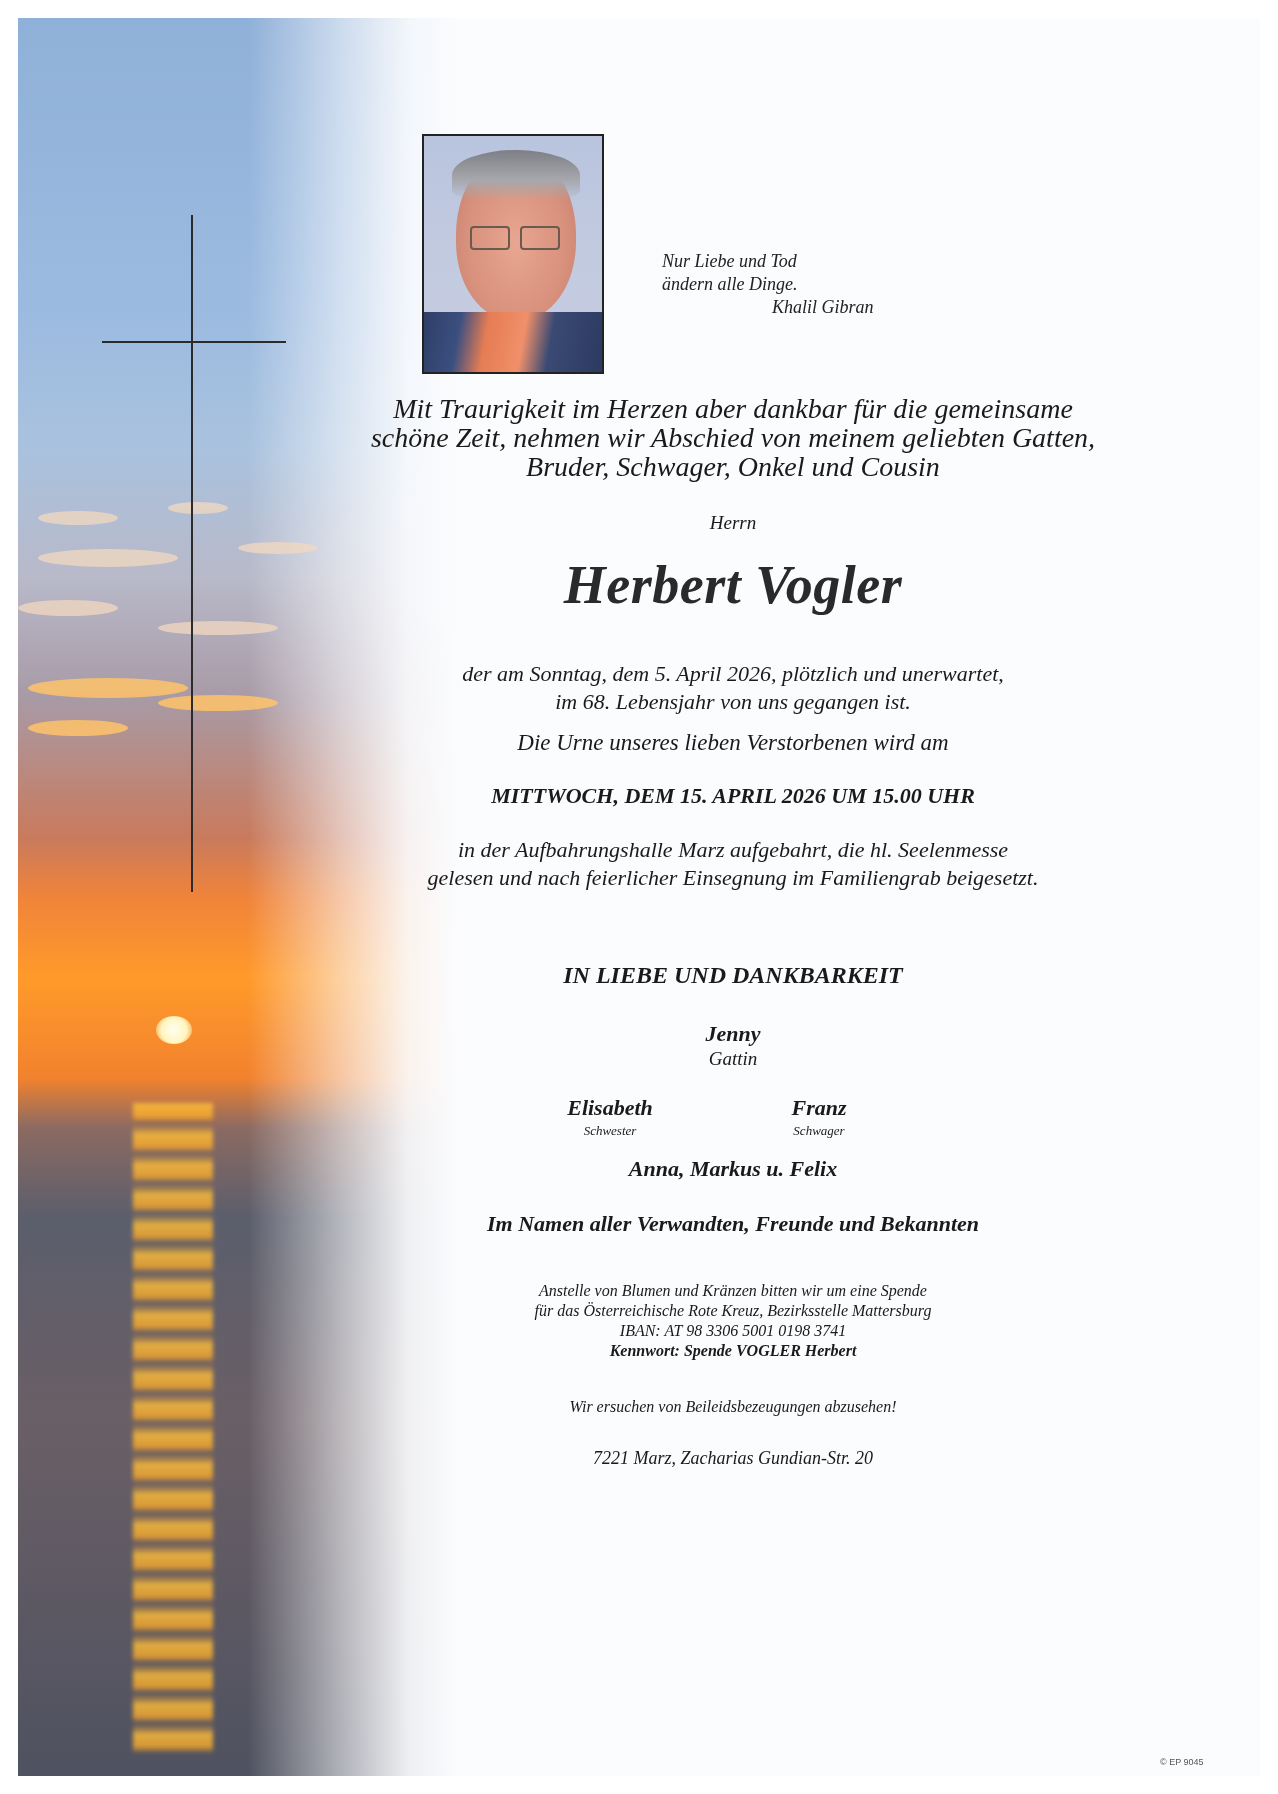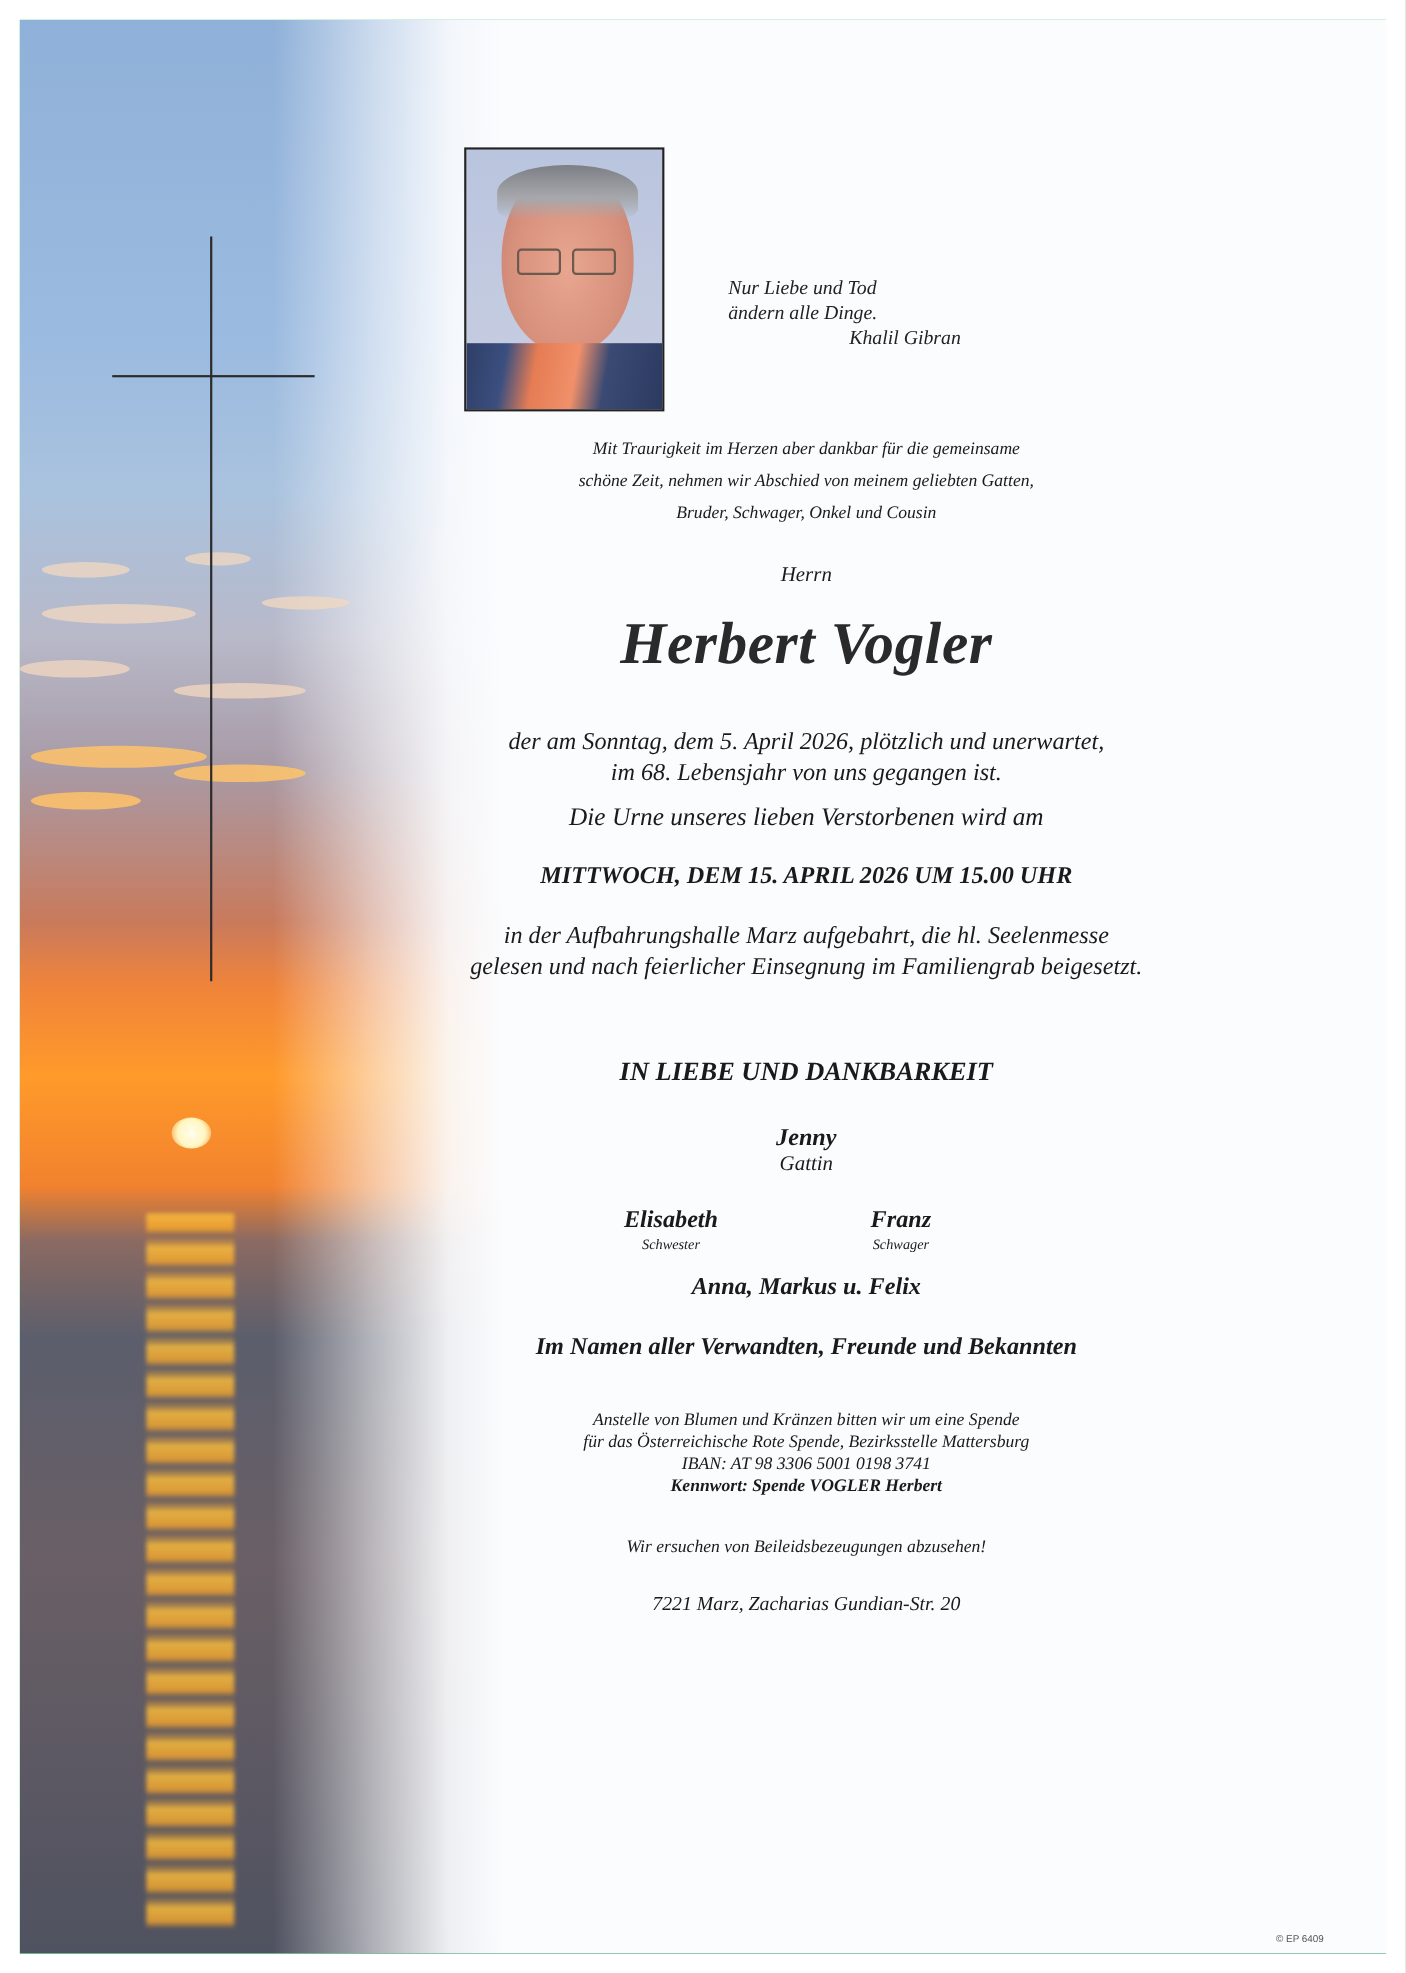--- a/index.html
+++ b/index.html
@@ -34,21 +34,21 @@
                  background:linear-gradient(to bottom, #7d7f86, #a6a8ad 60%, rgba(160,160,165,0)); }
   .photo .glasses { position:absolute; left:46px; top:90px; width:94px; height:26px; }
   .photo .glasses span { position:absolute; top:0; width:40px; height:24px; border:2px solid #6b5a4e; border-radius:4px; box-sizing:border-box; }
   .photo .shirt { position:absolute; left:0; bottom:0; width:100%; height:60px;
                   background:linear-gradient(100deg, #2e3e66 0%, #3b4f80 20%, #e57c54 35%, #f0906a 55%, #3a4a74 70%, #2c3a60 100%); }
 
   .quote { position:absolute; left:644px; top:232px; font-style:italic; font-size:18px; line-height:23px; color:#222; }
   .quote .l3 { padding-left:110px; }
 
   .center { position:absolute; left:300px; width:830px; text-align:center; font-style:italic; }
-  .intro { top:376px; font-size:16px; line-height:29px; }
+  .intro { top:376px; font-size:28px; line-height:29px; }
   .herrn { top:494px; font-size:19px; }
   .name { top:536px; font-size:54px; font-weight:bold; color:#2a2a2a; letter-spacing:0.5px; }
   .death { top:642px; font-size:22px; line-height:28px; }
   .urne { top:712px; font-size:23px; }
   .date { top:765px; font-size:22px; font-weight:bold; }
   .place { top:818px; font-size:22px; line-height:28px; }
   .dank { top:944px; font-size:24px; font-weight:bold; }
   .jenny { top:1003px; font-size:22px; font-weight:bold; }
   .gattin { top:1030px; font-size:19px; }
   .sibs { position:absolute; top:1061px; left:300px; width:830px; font-style:italic; }
@@ -143,22 +143,22 @@
       <span class="n">Franz</span>
       <span class="r">Schwager</span>
     </div>
   </div>
 
   <div class="center kids">Anna, Markus u. Felix</div>
   <div class="center namens">Im Namen aller Verwandten, Freunde und Bekannten</div>
 
   <div class="center donate">
     <div>Anstelle von Blumen und Kränzen bitten wir um eine Spende</div>
-    <div>für das Österreichische Rote Spende, Bezirksstelle Mattersburg</div>
+    <div>für das Österreichische Rote Kreuz, Bezirksstelle Mattersburg</div>
     <div>IBAN:  AT 98 3306 5001 0198 3741</div>
     <div class="kw">Kennwort: Spende VOGLER Herbert</div>
   </div>
 
   <div class="center nobeileid">Wir ersuchen von Beileidsbezeugungen abzusehen!</div>
   <div class="center address">7221 Marz, Zacharias Gundian-Str. 20</div>
 </div>
 
-<div class="copyright">© EP 6409</div>
+<div class="copyright">© EP 9045</div>
 
 </body></html>

